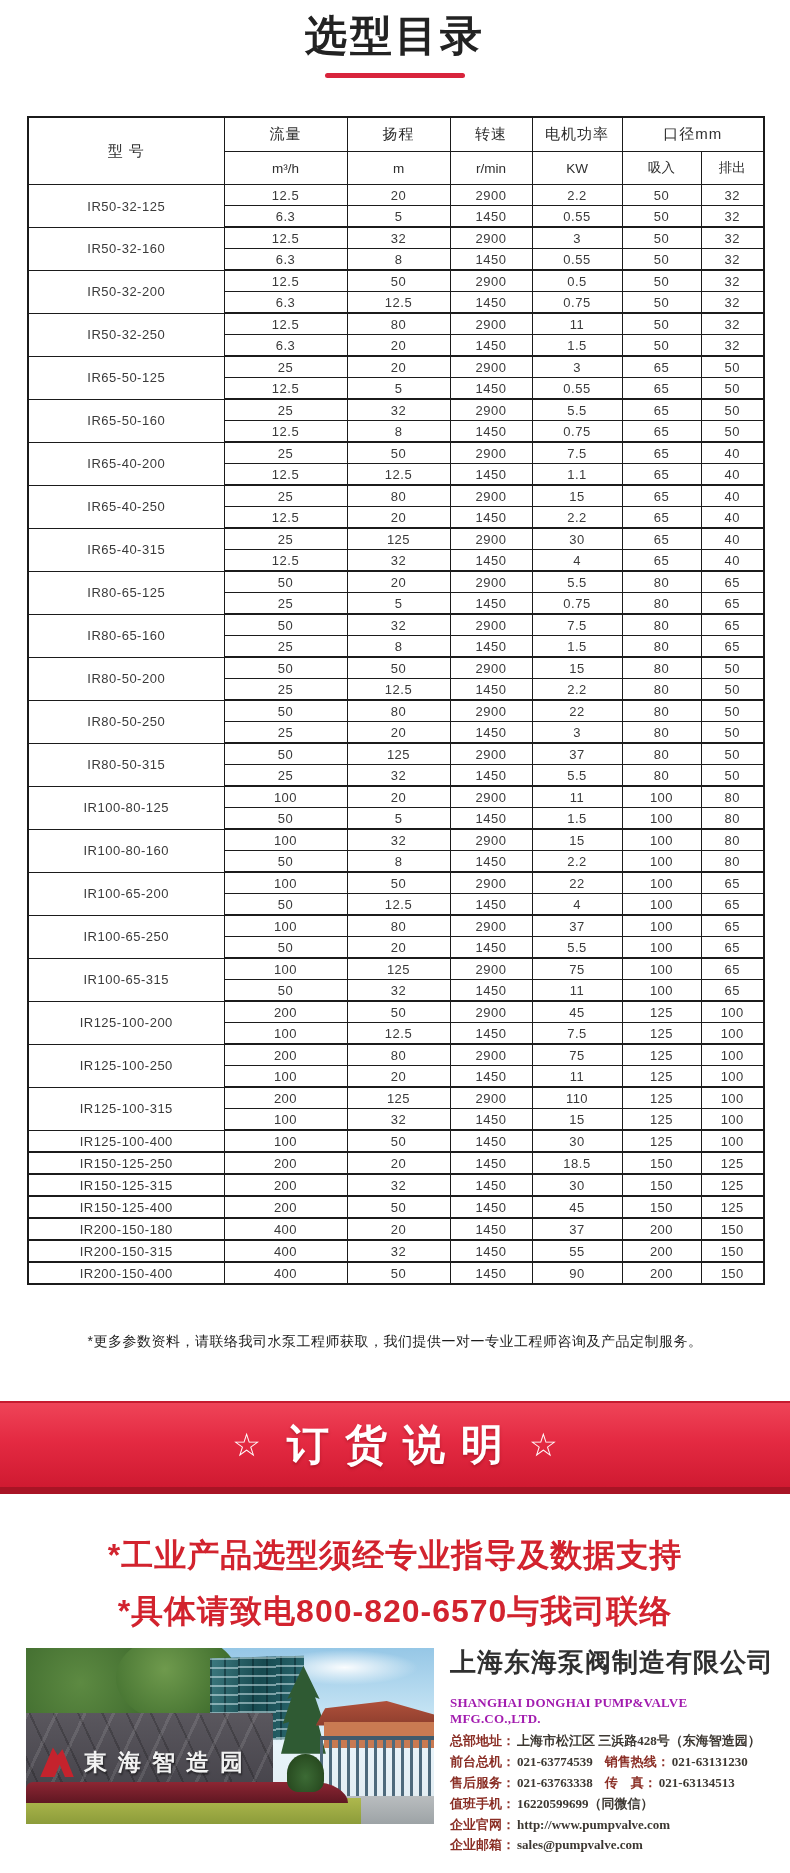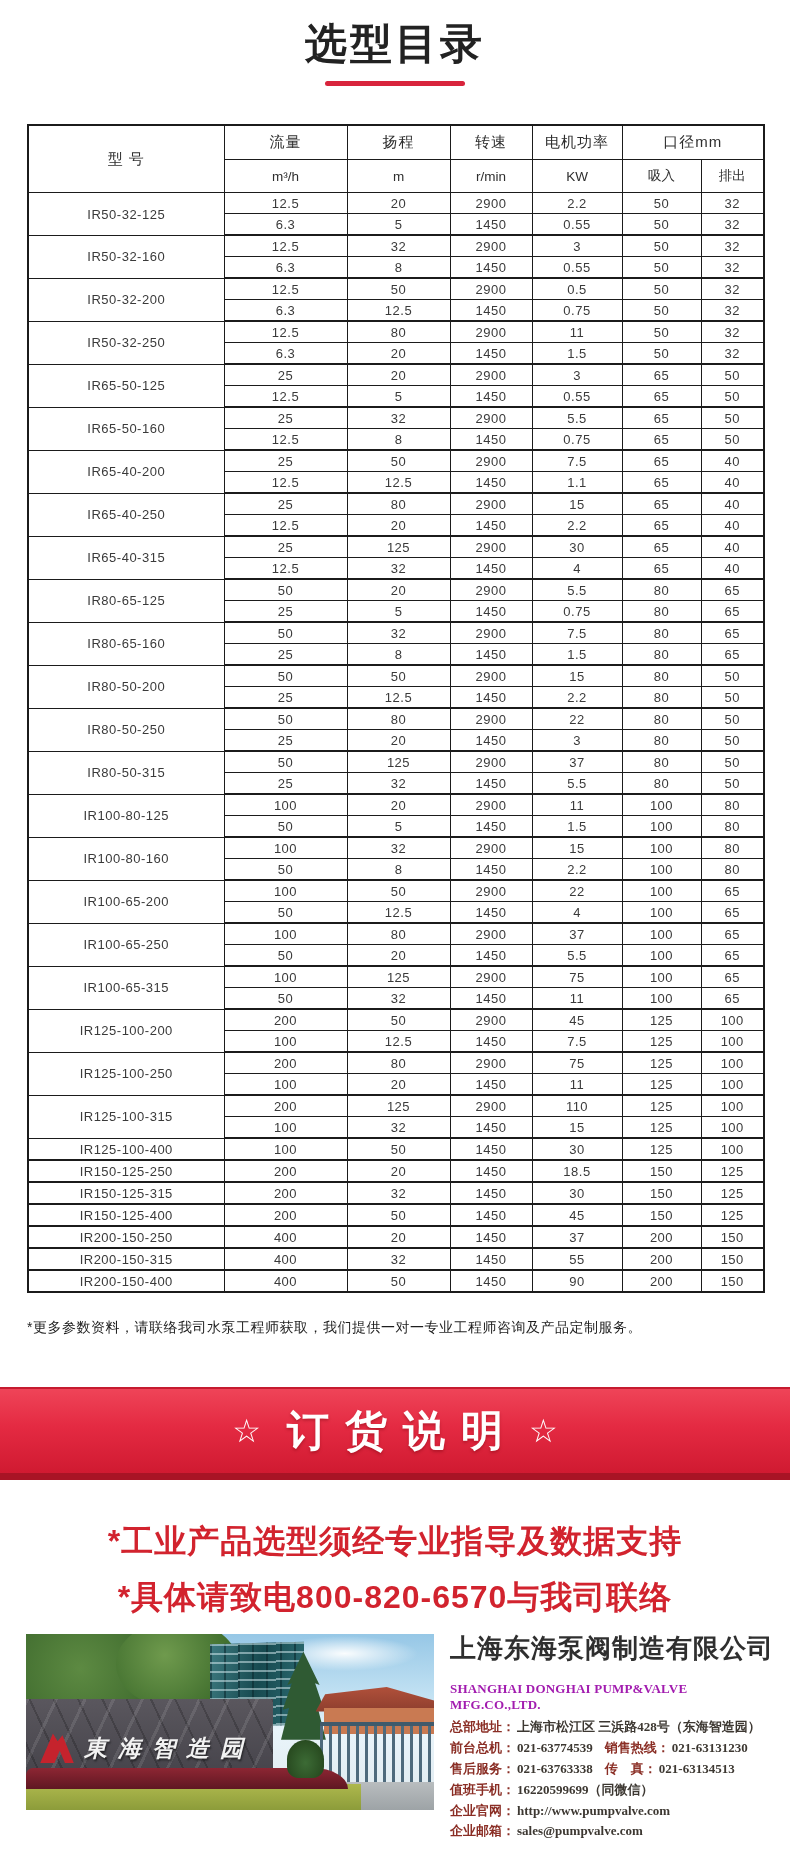--- a/index.html
+++ b/index.html
@@ -1,37 +1,37 @@
 <!DOCTYPE html>
 <html><head>
 <meta charset="utf-8">
 <style>
   html,body{margin:0;padding:0;background:#ffffff;}
   body{width:790px;font-family:"Liberation Sans",sans-serif;}
   .page{width:790px;height:1873px;position:relative;background:#fff;overflow:hidden;}
 
   
-  .title-wrap{padding-top:20px;text-align:center;}
+  .title-wrap{padding-top:12px;text-align:center;}
   .page-title{margin:0;font-size:42px;font-weight:700;color:#222;letter-spacing:3px;line-height:1.15;}
   .title-underline{width:140px;height:5px;background:#d8243c;border-radius:3px;margin:13px auto 0;}
 
   
   .table-wrap{margin:38px 27px 0;}
   table.spec{width:736px;border-collapse:collapse;table-layout:fixed;border:2px solid #1b1b1b;}
   table.spec th,table.spec td{border:1px solid #1b1b1b;text-align:center;vertical-align:middle;
     color:#3a3a3a;padding:0;overflow:hidden;white-space:nowrap;}
   table.spec thead th{font-weight:400;color:#2e2e2e;}
   tr.hdr-main th{height:33px;font-size:15px;letter-spacing:1px;}
   tr.hdr-unit th{height:32px;font-size:13.5px;letter-spacing:0;margin-left:30px;}
   table.spec tbody td{height:20px;font-size:13px;letter-spacing:.5px;}
   td.model-cell{font-size:13px;letter-spacing:.5px;}
   tr.group-end td{border-bottom-width:2px;}
 
   
-  .footnote{margin:26px 27px 0;font-size:14px;color:#1e1e1e;letter-spacing:.5px;}
+  .footnote{margin:48px 27px 0;font-size:14px;color:#1e1e1e;letter-spacing:.5px;text-align:center;}
 
   
   .banner{margin-top:50px;height:84px;display:flex;align-items:center;justify-content:center;
     background:linear-gradient(180deg,#ef4458 0%,#e42a42 45%,#d01a31 100%);
     border-top:2px solid #c51b2f;border-bottom:7px solid #a81425;color:#fff;}
   .banner-star{font-size:32px;margin:0 10px;line-height:1;}
   .banner-title{font-size:42px;font-weight:700;letter-spacing:16px;text-indent:16px;
     text-shadow:0 2px 3px rgba(110,0,12,.35);line-height:1;}
 
   
@@ -63,21 +63,21 @@
     background:repeating-linear-gradient(90deg,#4e6a7c 0 3px,rgba(0,0,0,0) 3px 9px);
     border-top:4px solid #415a6b;}
   .wall{position:absolute;left:0;top:37%;width:60.5%;height:56%;display:flex;align-items:center;
     background:
       repeating-linear-gradient(115deg,rgba(255,255,255,.10) 0 3px,rgba(0,0,0,0) 3px 26px),
       repeating-linear-gradient(65deg,rgba(0,0,0,.20) 0 2px,rgba(0,0,0,0) 2px 22px),
       linear-gradient(180deg,#5a575e,#403e45);}
   .wall-logo{width:34px;height:30px;margin:0 10px 0 14px;background:#c5232d;flex:none;
     clip-path:polygon(0 100%,38% 0,52% 26%,66% 6%,100% 100%,74% 100%,58% 58%,42% 100%);}
   .wall-text{color:#f2f2f2;font-size:23px;font-weight:700;letter-spacing:11px;white-space:nowrap;
-    text-shadow:1px 2px 2px rgba(0,0,0,.5);font-style:italic;}
+    text-shadow:1px 2px 2px rgba(0,0,0,.5);}
   .road{position:absolute;left:70%;top:84%;width:30%;height:16%;
     background:linear-gradient(180deg,#b9bdbf,#9da3a6);}
   .lawn{position:absolute;left:0;top:85%;width:82%;height:15%;
     background:linear-gradient(180deg,#aeb84d,#8c9c3a);}
   .hedge{position:absolute;left:0;top:76%;width:79%;height:12%;
     background:linear-gradient(180deg,#8d2633,#5f1722);
     border-radius:8px 40px 0 0/8px 24px 0 0;}
   .palm{position:absolute;left:64%;top:60%;width:9%;height:22%;border-radius:50% 50% 30% 30%;
     background:radial-gradient(ellipse at 50% 60%,#3c6b35,#27491f 75%);}
 
@@ -538,21 +538,21 @@
           <tr class="group-end">
             <td rowspan="1" class="model-cell">IR150-125-400</td>
             <td>200</td>
             <td>50</td>
             <td>1450</td>
             <td>45</td>
             <td>150</td>
             <td>125</td>
           </tr>
           <tr class="group-end">
-            <td rowspan="1" class="model-cell">IR200-150-250</td>
+            <td rowspan="1" class="model-cell">IR200-150-180</td>
             <td>400</td>
             <td>20</td>
             <td>1450</td>
             <td>37</td>
             <td>200</td>
             <td>150</td>
           </tr>
           <tr class="group-end">
             <td rowspan="1" class="model-cell">IR200-150-315</td>
             <td>400</td>

